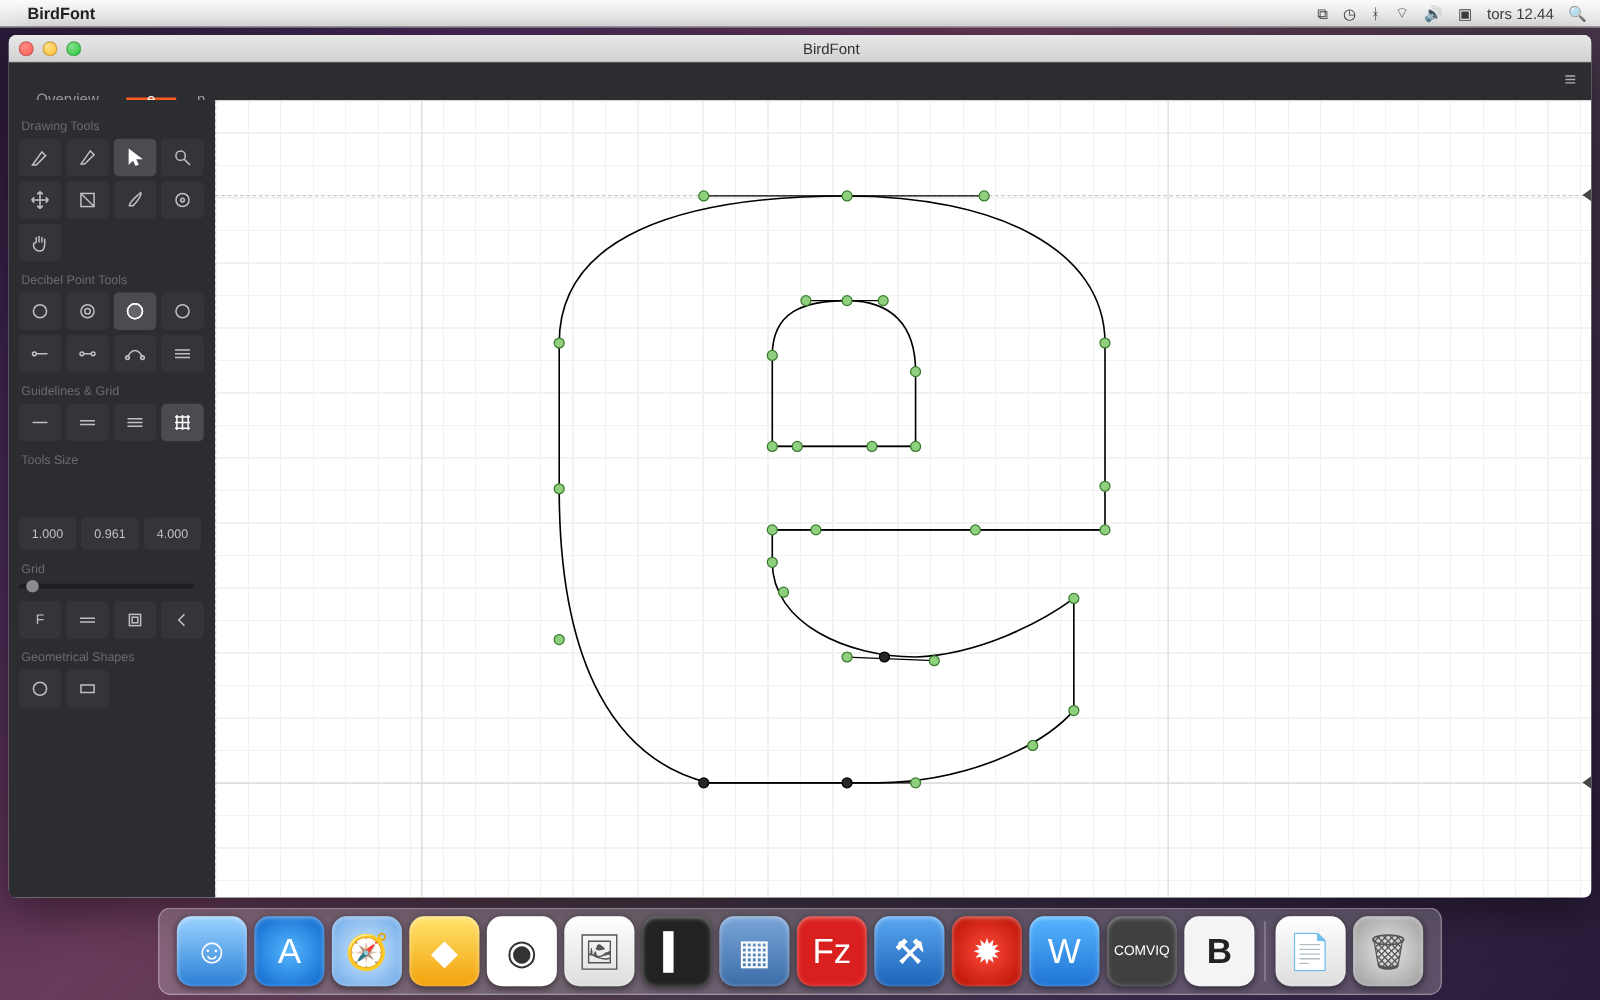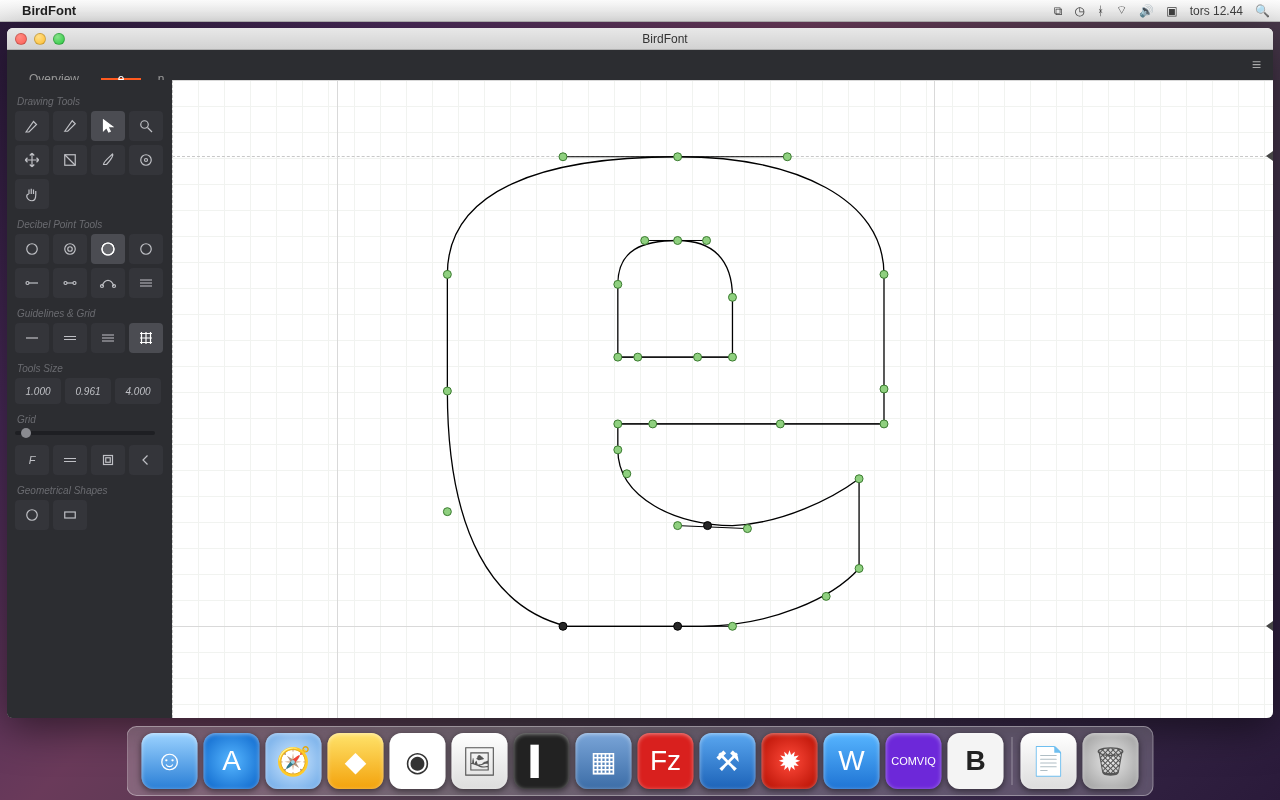--- a/index.html
+++ b/index.html
@@ -64,37 +64,36 @@
 .tab.narrow { padding: 0 16px; min-width: 40px; justify-content:center; }
 .menu-icon { margin-left: auto; padding: 0 12px; display:flex; align-items:center; color:#aaa; font-size:16px; }
 .workarea { flex: 1; display: flex; }
 .sidebar {
   width: 165px;
   background: #2c2d31;
   color: #8a8a8e;
   padding: 6px 8px 20px;
   font-size: 10px;
   overflow: hidden;
-  font-style: italic;
 }
 .sec-label { color: #6a6b70; font-size: 10px; margin: 10px 0 4px 2px; }
 .toolgrid { display: flex; flex-wrap: wrap; gap: 4px; }
 .tool {
   width: 34px; height: 30px;
   background: #34353a;
   border-radius: 4px;
   display: flex; align-items: center; justify-content: center;
   color: #bfc0c5;
   cursor: pointer;
 }
 .tool.active { background: #4b4c52; color:#fff; }
 .tool.small-label { font-size: 11px; }
 .tool svg { width: 18px; height: 18px; stroke: currentColor; fill:none; stroke-width:1.6; }
 .sizegrid { display:flex; gap:4px; }
-.sizebtn { width: 46px; height:26px; background:#34353a; border-radius:4px; display:flex; align-items:center; justify-content:center; font-size:10px; color:#bfc0c5; cursor:pointer; }
+.sizebtn { width: 46px; height:26px; background:#34353a; border-radius:4px; display:flex; align-items:center; justify-content:center; font-size:10px; color:#bfc0c5; cursor:pointer;margin-top:36px; }
 .slider { width: 140px; height: 4px; background:#1e1f23; border-radius:2px; margin-top:6px; position:relative; }
 .slider::after { content:""; position:absolute; left:6px; top:-3px; width:10px; height:10px; background:#8a8b90; border-radius:50%; }
 .canvas {
   flex:1;
   background:#fff;
   position:relative;
   overflow:hidden;
 }
 .grid {
   position:absolute; inset:0;
@@ -429,18 +428,18 @@
   <div class="dockicon" style="background:radial-gradient(circle,#cfe7ff,#6aa7e6)">🧭</div>
   <div class="dockicon" style="background:linear-gradient(#ffe36b,#f3a20c)">◆</div>
   <div class="dockicon" style="background:#fff;color:#333">◉</div>
   <div class="dockicon" style="background:linear-gradient(#fff,#ddd);color:#555">🖼</div>
   <div class="dockicon" style="background:#222">▍</div>
   <div class="dockicon" style="background:linear-gradient(#7aa5d8,#3c6da7)">▦</div>
   <div class="dockicon" style="background:#d9201e">Fz</div>
   <div class="dockicon" style="background:linear-gradient(#5aa7f0,#1d63b8)">⚒</div>
   <div class="dockicon" style="background:radial-gradient(circle,#ff4a3a,#b30d00)">✹</div>
   <div class="dockicon" style="background:linear-gradient(#57b5ff,#1f74d4)">W</div>
-  <div class="dockicon" style="background:#6d28d9;font-size:11px">COMVIQ</div>
+  <div class="dockicon" style="background:#404040;font-size:11px">COMVIQ</div>
   <div class="dockicon" style="background:#f4f4f4;color:#222;font-weight:700">B</div>
   <div class="sep"></div>
   <div class="dockicon" style="background:linear-gradient(#fff,#ddd);color:#777">📄</div>
   <div class="dockicon" style="background:radial-gradient(circle,#e7e7e7,#9a9a9a);color:#555">🗑</div>
 </div>
 
 </body></html>

